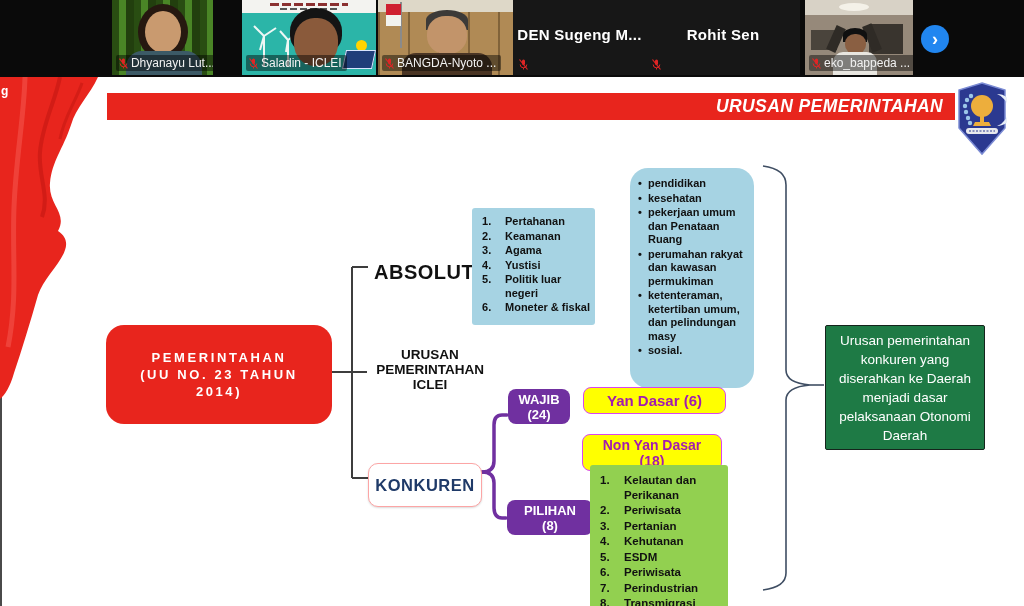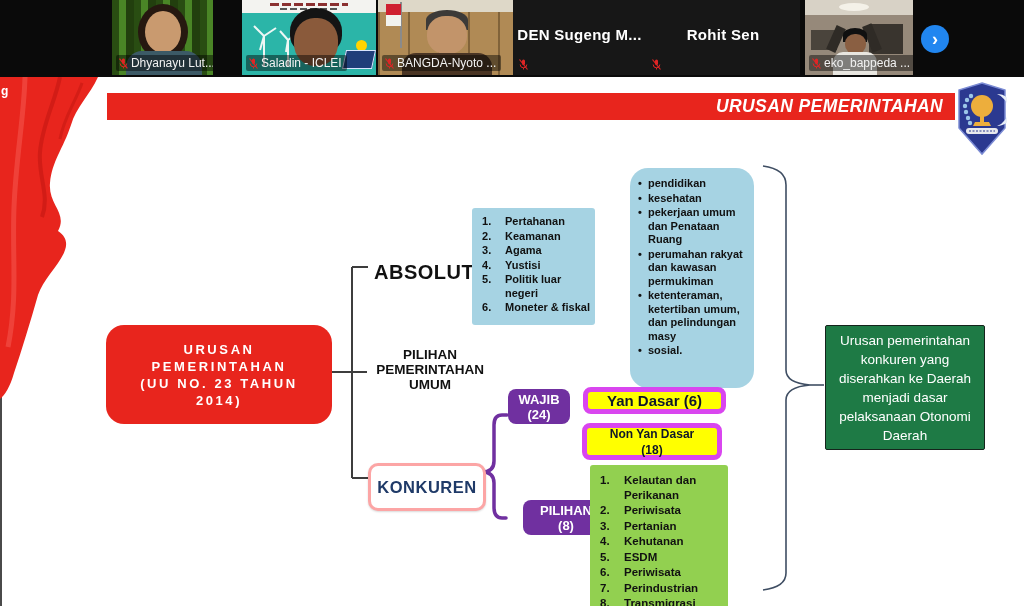--- a/index.html
+++ b/index.html
@@ -85,33 +85,33 @@
   .umum-label{position:absolute;left:363px;top:270px;width:134px;text-align:center;font-size:13.5px;font-weight:bold;color:#111;line-height:15px;z-index:2;}
   .bluebox{background:#a6d3e3;border-radius:3px;position:absolute;z-index:2;box-sizing:border-box;}
   .absolut-box{left:472px;top:131px;width:123px;height:117px;padding:7px 4px 4px 6px;}
   .yd-box{left:630px;top:91px;width:124px;height:220px;padding:9px 4px 4px 6px;border-radius:18px;}
   .num-list,.dot-list{list-style:none;margin:0;padding:0;counter-reset:n;}
   .num-list li{counter-increment:n;position:relative;padding-left:27px;font-size:11px;font-weight:bold;color:#111;line-height:13.5px;margin-bottom:1px;}
   .num-list li::before{content:counter(n) ".";position:absolute;left:4px;}
   .dot-list li{position:relative;padding-left:12px;font-size:11px;font-weight:bold;color:#111;line-height:13.5px;margin-bottom:1px;}
   .dot-list li::before{content:"•";position:absolute;left:2px;}
   .konkuren-box{
-    position:absolute;left:368px;top:386px;width:112px;height:42px;background:#fff;border:3px solid #fca5a5;
+    position:absolute;left:368px;top:386px;width:112px;height:42px;background:#fff;border:1px solid #fca5a5;
     border-radius:10px;display:flex;align-items:center;justify-content:center;z-index:2;
     box-shadow:0 1px 2px rgba(0,0,0,.15);
   }
   .konkuren-box span{color:#1f3a68;font-weight:bold;font-size:16.5px;letter-spacing:.5px;}
   .pbox{position:absolute;background:#7030a0;border-radius:8px;color:#fff;font-weight:bold;font-size:13px;
     text-align:center;display:flex;flex-direction:column;justify-content:center;line-height:15px;z-index:2;}
   .wajib-box{left:508px;top:312px;width:62px;height:35px;}
-  .pilihan-box{left:507px;top:423px;width:86px;height:35px;margin-left:16px;}
-  .ybox{position:absolute;background:#ffff00;border:5px solid #d946ef;border-radius:8px;color:#0f172a;font-weight:bold;
+  .pilihan-box{left:507px;top:423px;width:86px;height:35px;}
+  .ybox{position:absolute;background:#ffff00;border:1px solid #d946ef;border-radius:8px;color:#a21caf;font-weight:bold;
     text-align:center;display:flex;flex-direction:column;justify-content:center;z-index:2;box-sizing:border-box;}
   .yan-box{left:583px;top:310px;width:143px;height:27px;font-size:15px;}
-  .nonyan-box{left:582px;top:346px;width:140px;height:37px;font-size:12px;line-height:16px;}
+  .nonyan-box{left:582px;top:357px;width:140px;height:37px;font-size:14px;line-height:16px;}
   .greenlist-box{position:absolute;left:590px;top:388px;width:138px;height:148px;background:#92d050;border-radius:3px;
     padding:8px 2px 2px 4px;z-index:2;box-sizing:border-box;}
   .greenlist-box .num-list li{font-size:11.5px;line-height:14.5px;padding-left:30px;}
   .greenlist-box .num-list li::before{left:6px;}
   .note-box{
     position:absolute;left:825px;top:248px;width:160px;height:125px;background:#1e7a45;border:1px solid #15241c;
     border-radius:2px;color:#fff;font-size:13.5px;text-align:center;display:flex;align-items:center;justify-content:center;
     line-height:19px;padding:4px 6px;box-sizing:border-box;z-index:2;font-weight:500;
   }
 </style>
@@ -272,28 +272,27 @@
     </g>
 
     <path d="M507 338 L502 338 Q494 338 494 348 L494 384 Q494 395 482 395 Q494 395 494 406 L494 430 Q494 441 502 441 L506 441" stroke="#7030a0" stroke-width="3.5" fill="none" stroke-linecap="round"></path>
     <path d="M480 395 L488 395" stroke="#7030a0" stroke-width="3.5" fill="none"></path>
 
     <path d="M763 89 Q786 92 786 108 L786 293 Q786 306 810 308 Q786 310 786 323 L786 496 Q786 510 763 513" stroke="#3f4e63" stroke-width="1.6" fill="none"></path>
     <path d="M810 308 H824" stroke="#3f4e63" stroke-width="1.6" fill="none"></path>
   </svg>
 
   <div class="rootbox">
-    <div>URUSAN</div>
     <div>PEMERINTAHAN</div>
     <div>(UU NO. 23 TAHUN</div>
     <div>2014)</div>
   </div>
 
   <div class="absolut-label">ABSOLUT</div>
-  <div class="umum-label">PILIHAN PEMERINTAHAN UMUM</div>
+  <div class="umum-label">URUSAN PEMERINTAHAN ICLEI</div>
 
   <div class="bluebox absolut-box">
     <ol class="num-list">
 
     <li>Pertahanan</li>
         <li>Keamanan</li>
         <li>Agama</li>
         <li>Yustisi</li>
         <li>Politik luar negeri</li>
         <li>Moneter &amp; fiskal</li>

